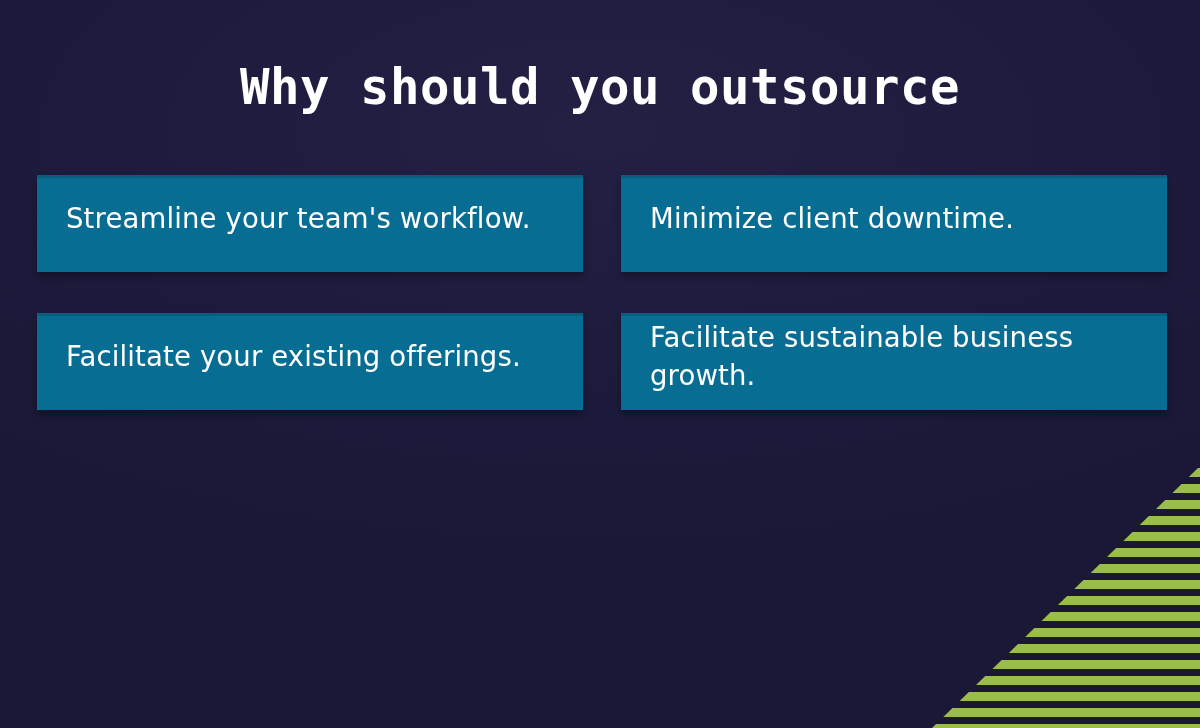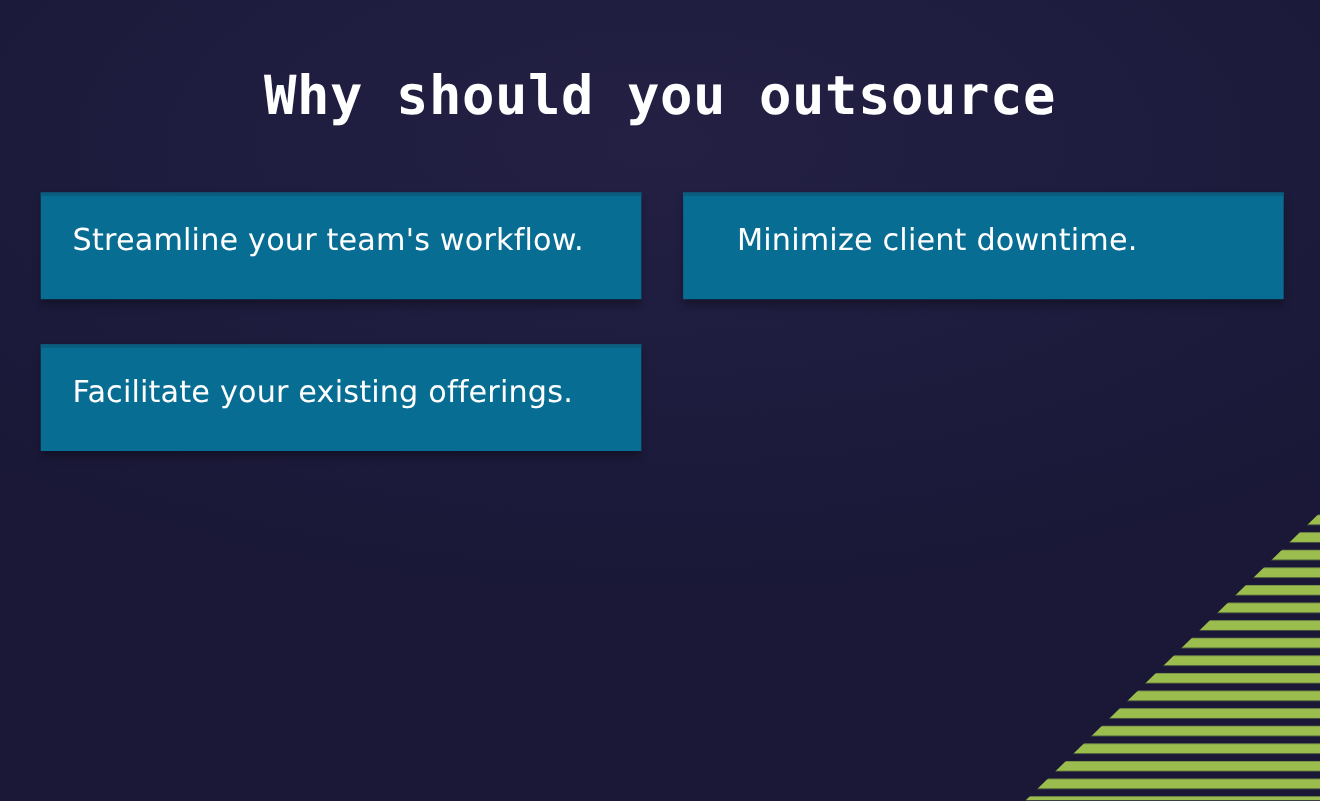--- a/index.html
+++ b/index.html
@@ -83,21 +83,21 @@
   .card-text {
     color: #ffffff;
     font-family: "DejaVu Sans", sans-serif;
     font-size: 27.5px;
     line-height: 38px;
     letter-spacing: 0.15px;
     max-width: 470px;
   }
 
   
-  .card--solo .card-text { max-width: 500px; margin-left: 20px; }
+  .card--solo .card-text { max-width: 500px; }
 </style>
 </head>
 <body>
 
 <div id="poster">
 
   <svg class="stripe-wedge" viewBox="0 0 268 262" preserveAspectRatio="none" aria-hidden="true">
     <defs>
       <clipPath id="wedge-clip">
         <polygon points="268,0 268,262 0,262"></polygon>
@@ -126,16 +126,19 @@
       <span class="card-text">Minimize client downtime.</span>
     </div>
 
     <div class="card">
       <span class="card-text">Facilitate your existing offerings.</span>
     </div>
 
 
 
 
+    <div class="card">
+      <span class="card-text">Facilitate sustainable business growth.</span>
+    </div>
 
   </div>
 
 </div>
 
 </body></html>

